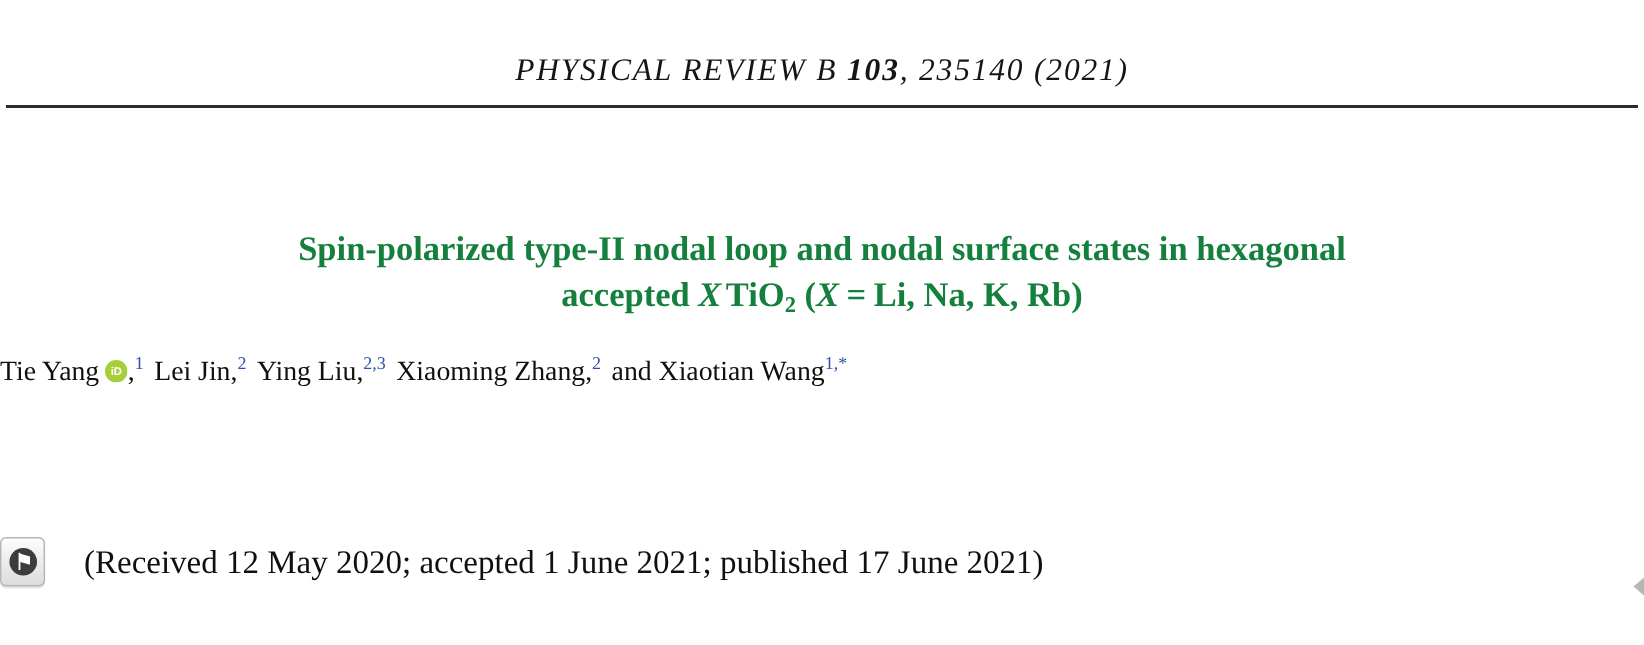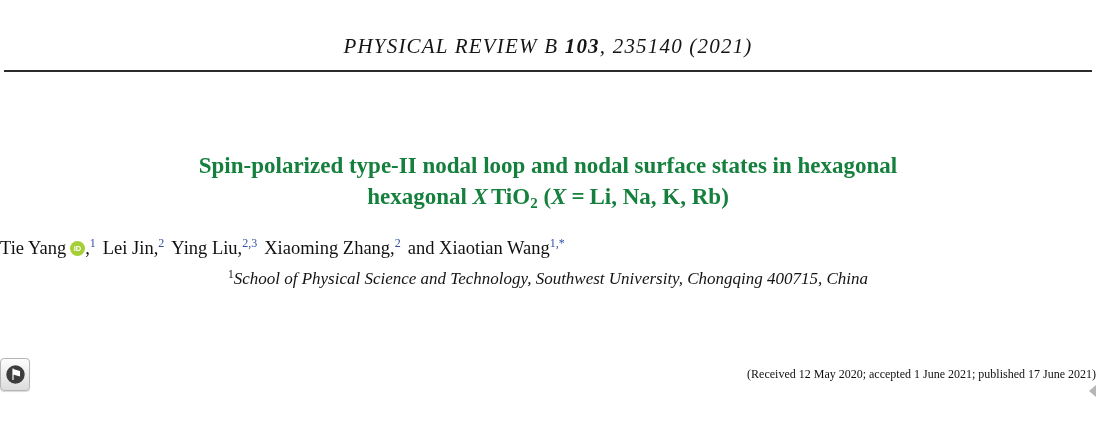--- a/index.html
+++ b/index.html
@@ -90,23 +90,23 @@
     line-height: 0;
     color: #141414;
   }
 
   
   .received-row {
     position: absolute;
     top: 358px; left: 0; right: 0;
     display: flex;
     align-items: center;
-    justify-content: space-between;
+    justify-content: flex-start;
     gap: 26px;
-    font-size: 12px;
+    font-size: 22px;
     color: #101010;
   }
   .crossmark {
     display: inline-flex;
     align-items: center;
     justify-content: center;
     width: 28px; height: 31px;
     border: 1px solid #b5b5b5;
     border-radius: 4px;
     background: linear-gradient(#fdfdfd, #dcdcdc);
@@ -129,30 +129,29 @@
 <body>
 
 <div class="page">
 
   <div class="journal-line"><span>PHYSICAL REVIEW B</span>&nbsp;<span class="vol">103</span><span>, 235140 (2021)</span></div>
 
   <div class="rule"></div>
 
   <div class="title">
     <div>Spin-polarized type-II nodal loop and nodal surface states in hexagonal</div>
-    <div><span>hexagonal </span><span class="formula-x">X</span><span>TiO</span><sub class="fsub">2</sub>&nbsp;<span>(</span><span class="it">X</span><span class="eq">=</span><span>Li, Na, K, Rb</span><span>)</span></div>
+    <div><span>accepted </span><span class="formula-x">X</span><span>TiO</span><sub class="fsub">2</sub>&nbsp;<span>(</span><span class="it">X</span><span class="eq">=</span><span>Li, Na, K, Rb</span><span>)</span></div>
   </div>
 
   <div class="authors"><span class="author"><span>Tie Yang</span><span class="orcid"><svg width="15" height="15" viewBox="0 0 16 16">
             <circle cx="8" cy="8" r="8" fill="#a6ce39"></circle>
             <text x="8" y="11" text-anchor="middle" font-size="8" font-family="Liberation Sans, sans-serif" font-weight="bold" fill="#ffffff">iD</text>
           </svg></span><span>,</span><sup class="link-sup">1</sup></span><span class="author"><span>Lei Jin</span><span>,</span><sup class="link-sup">2</sup></span><span class="author"><span>Ying Liu</span><span>,</span><sup class="link-sup">2,3</sup></span><span class="author"><span>Xiaoming Zhang</span><span>,</span><sup class="link-sup">2</sup></span><span class="author"><span>and Xiaotian Wang</span><sup class="link-sup">1,*</sup></span></div>
 
   <div class="affiliations">
-    <div><sup class="aff-sup">1</sup><span>School of Physical Science and Technology, Southwest University, Chongqing 400715, China</span></div>
   </div>
 
   <div class="received-row">
     <span class="crossmark">
       <svg width="21" height="21" viewBox="0 0 21 21">
         <circle cx="10.5" cy="10.5" r="9.2" fill="#3d3d3d"></circle>
         <path d="M8 4.5 L8 16" stroke="#ffffff" stroke-width="1.2"></path>
         <path d="M8 5 L15 7 L15 12.5 L8 10.5 Z" fill="#ffffff"></path>
       </svg>
     </span>

